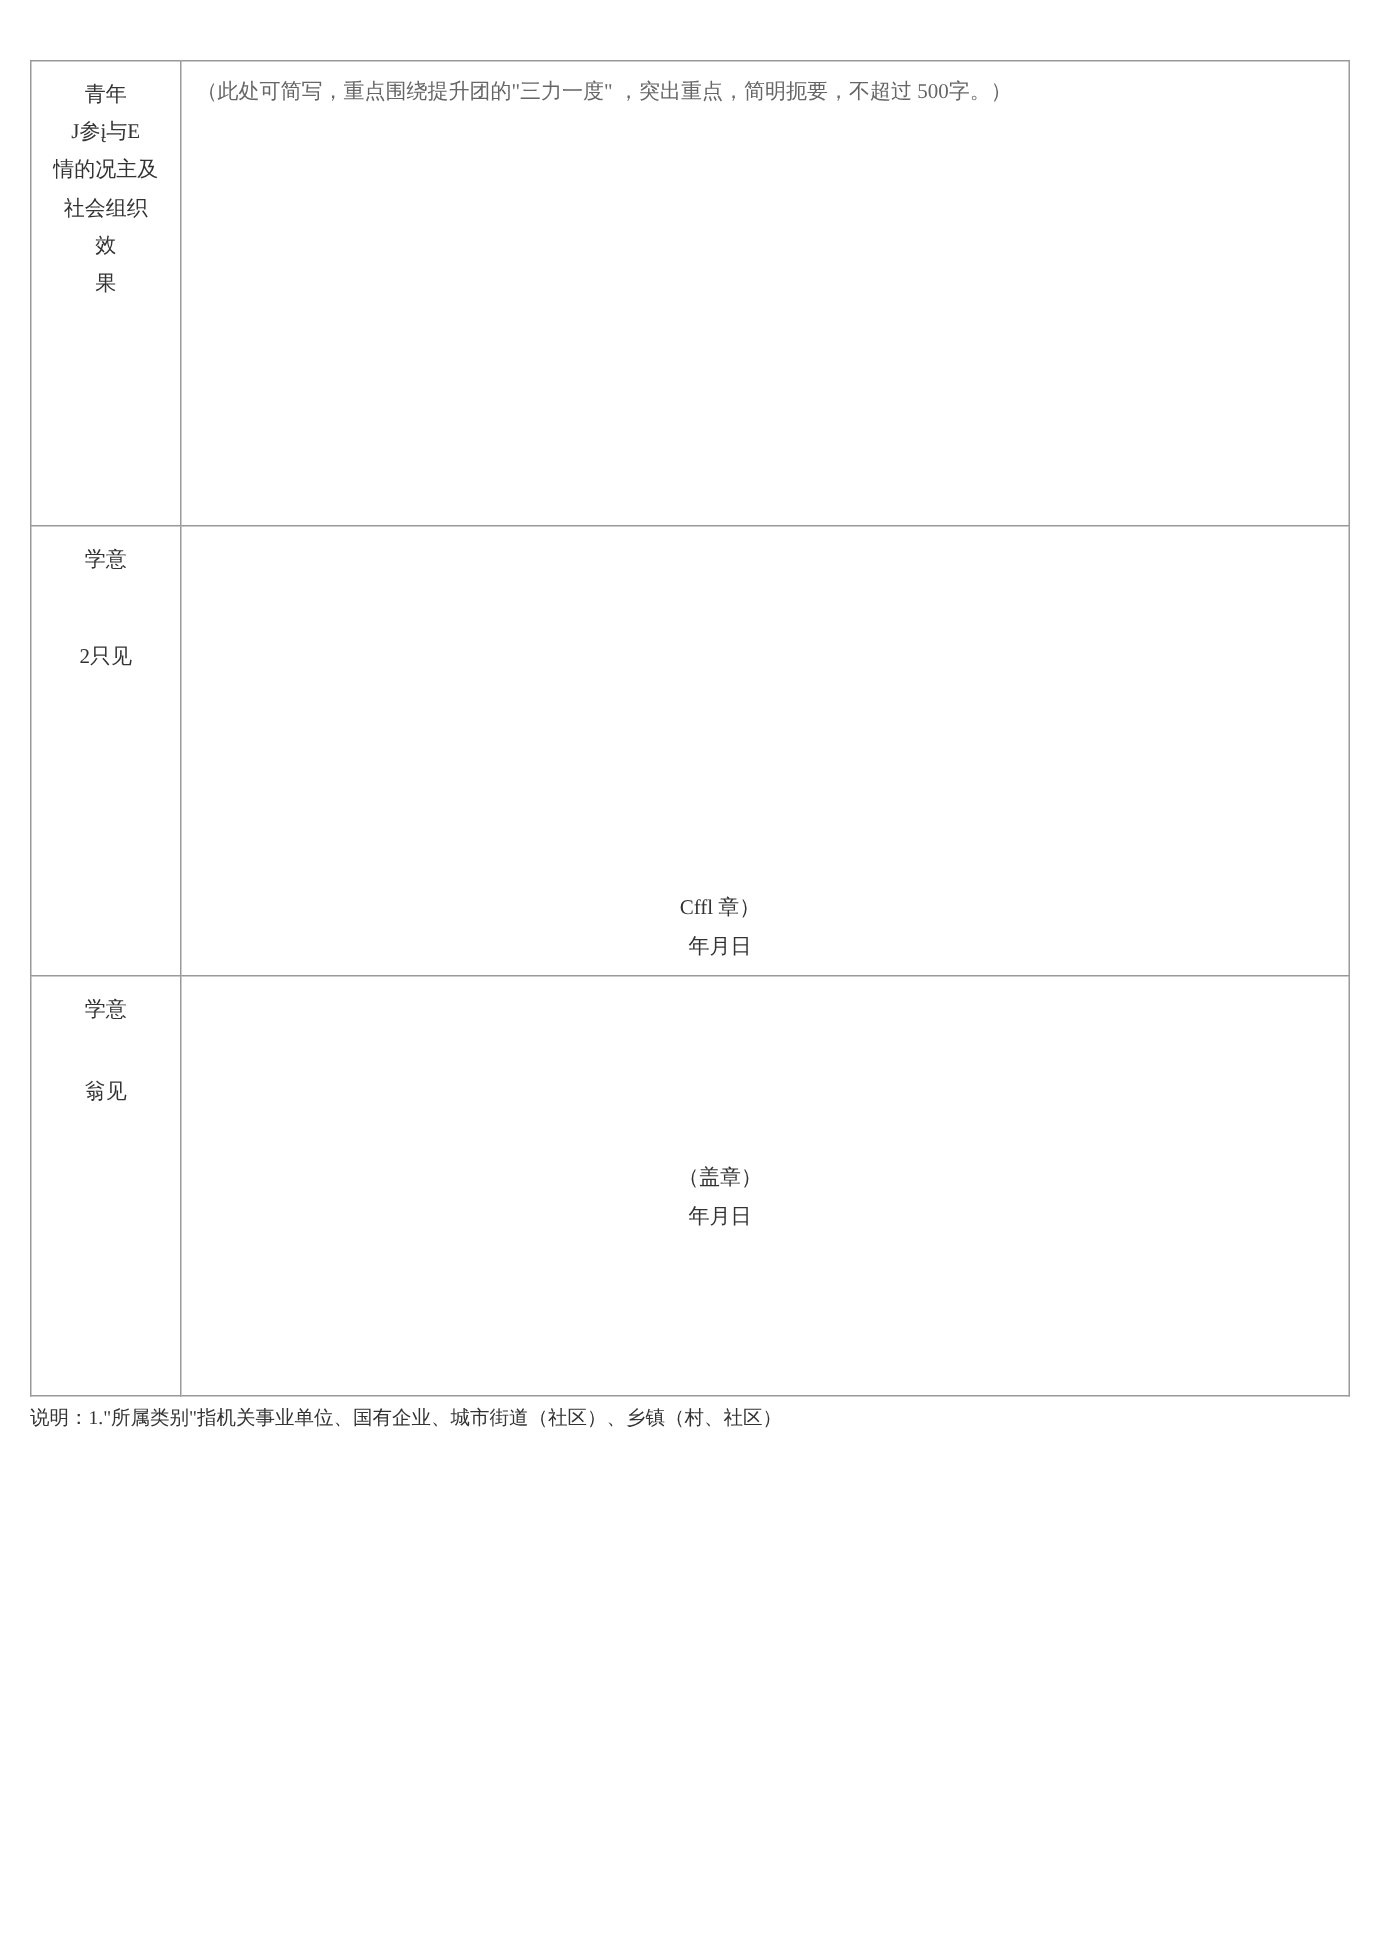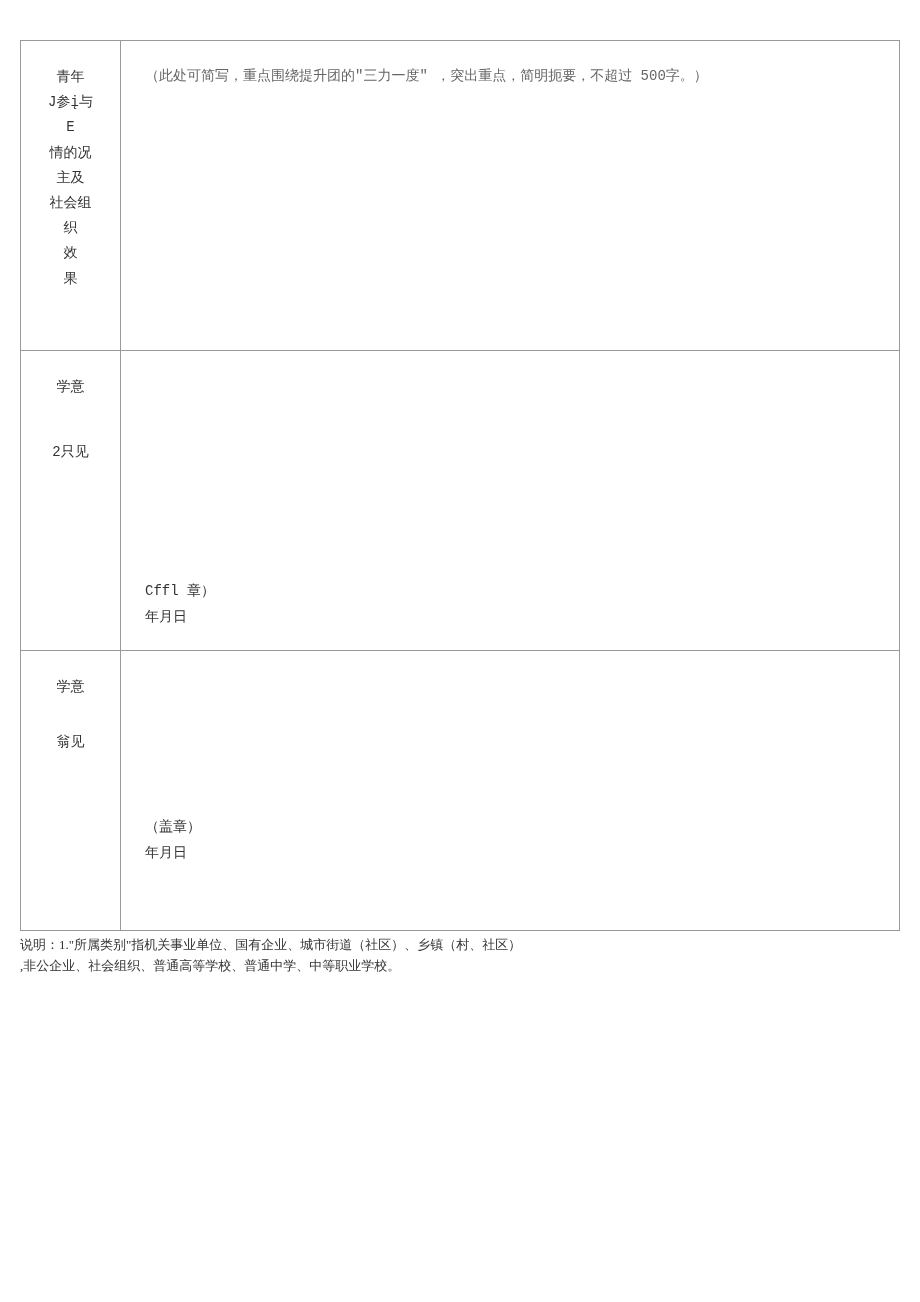--- a/index.html
+++ b/index.html
@@ -16,23 +16,22 @@
       width: 920px;
     }
     .form-table {
       border-collapse: collapse;
       width: 100%;
       margin: 0 auto;
       border: 1px solid #999;
     }
     .form-table td {
       border: 1px solid #999;
-      padding: 24px;
+      padding: 10px;
       vertical-align: top;
-      font-family: Liberation Mono, monospace;
     }
     .label-cell {
       width: 100px;
       text-align: center;
       vertical-align: middle;
       padding: 20px 8px;
     }
     .content-cell {
       padding: 12px;
     }
@@ -43,21 +42,21 @@
     .row1 .content-cell {
       height: 310px;
     }
     .row2 .content-cell {
       height: 300px;
     }
     .row3 .content-cell {
       height: 280px;
     }
     .stamp-block {
-      text-align: left;
+      text-align: center;
       padding-right: 60px;
       margin-top: auto;
     }
     .content-wrapper {
       display: flex;
       flex-direction: column;
       height: 100%;
     }
     .content-top {
       flex: 1;
@@ -114,26 +113,25 @@
     </td>
   </tr>
   <tr class="row3">
     <td class="label-cell">
       <span class="label-line" style="margin-bottom:30px;">学意</span>
       <span class="label-line">翁见</span>
     </td>
     <td class="content-cell">
       <div class="content-wrapper">
         <div class="content-top"></div>
-        <div class="stamp-block" style="margin-bottom:44px;">
+        <div class="stamp-block" style="margin-bottom:100px;">
           <div class="stamp-line">（盖章）</div>
           <div>年月日</div>
         </div>
       </div>
     </td>
   </tr>
 </tbody>
   </table>
 
 <div class="notes">
   <div>说明：1."所属类别"指机关事业单位、国有企业、城市街道（社区）、乡镇（村、社区）</div>
-  <div>,非公企业、社会组织、普通高等学校、普通中学、中等职业学校。</div>
 </div>
 
 </body></html>

